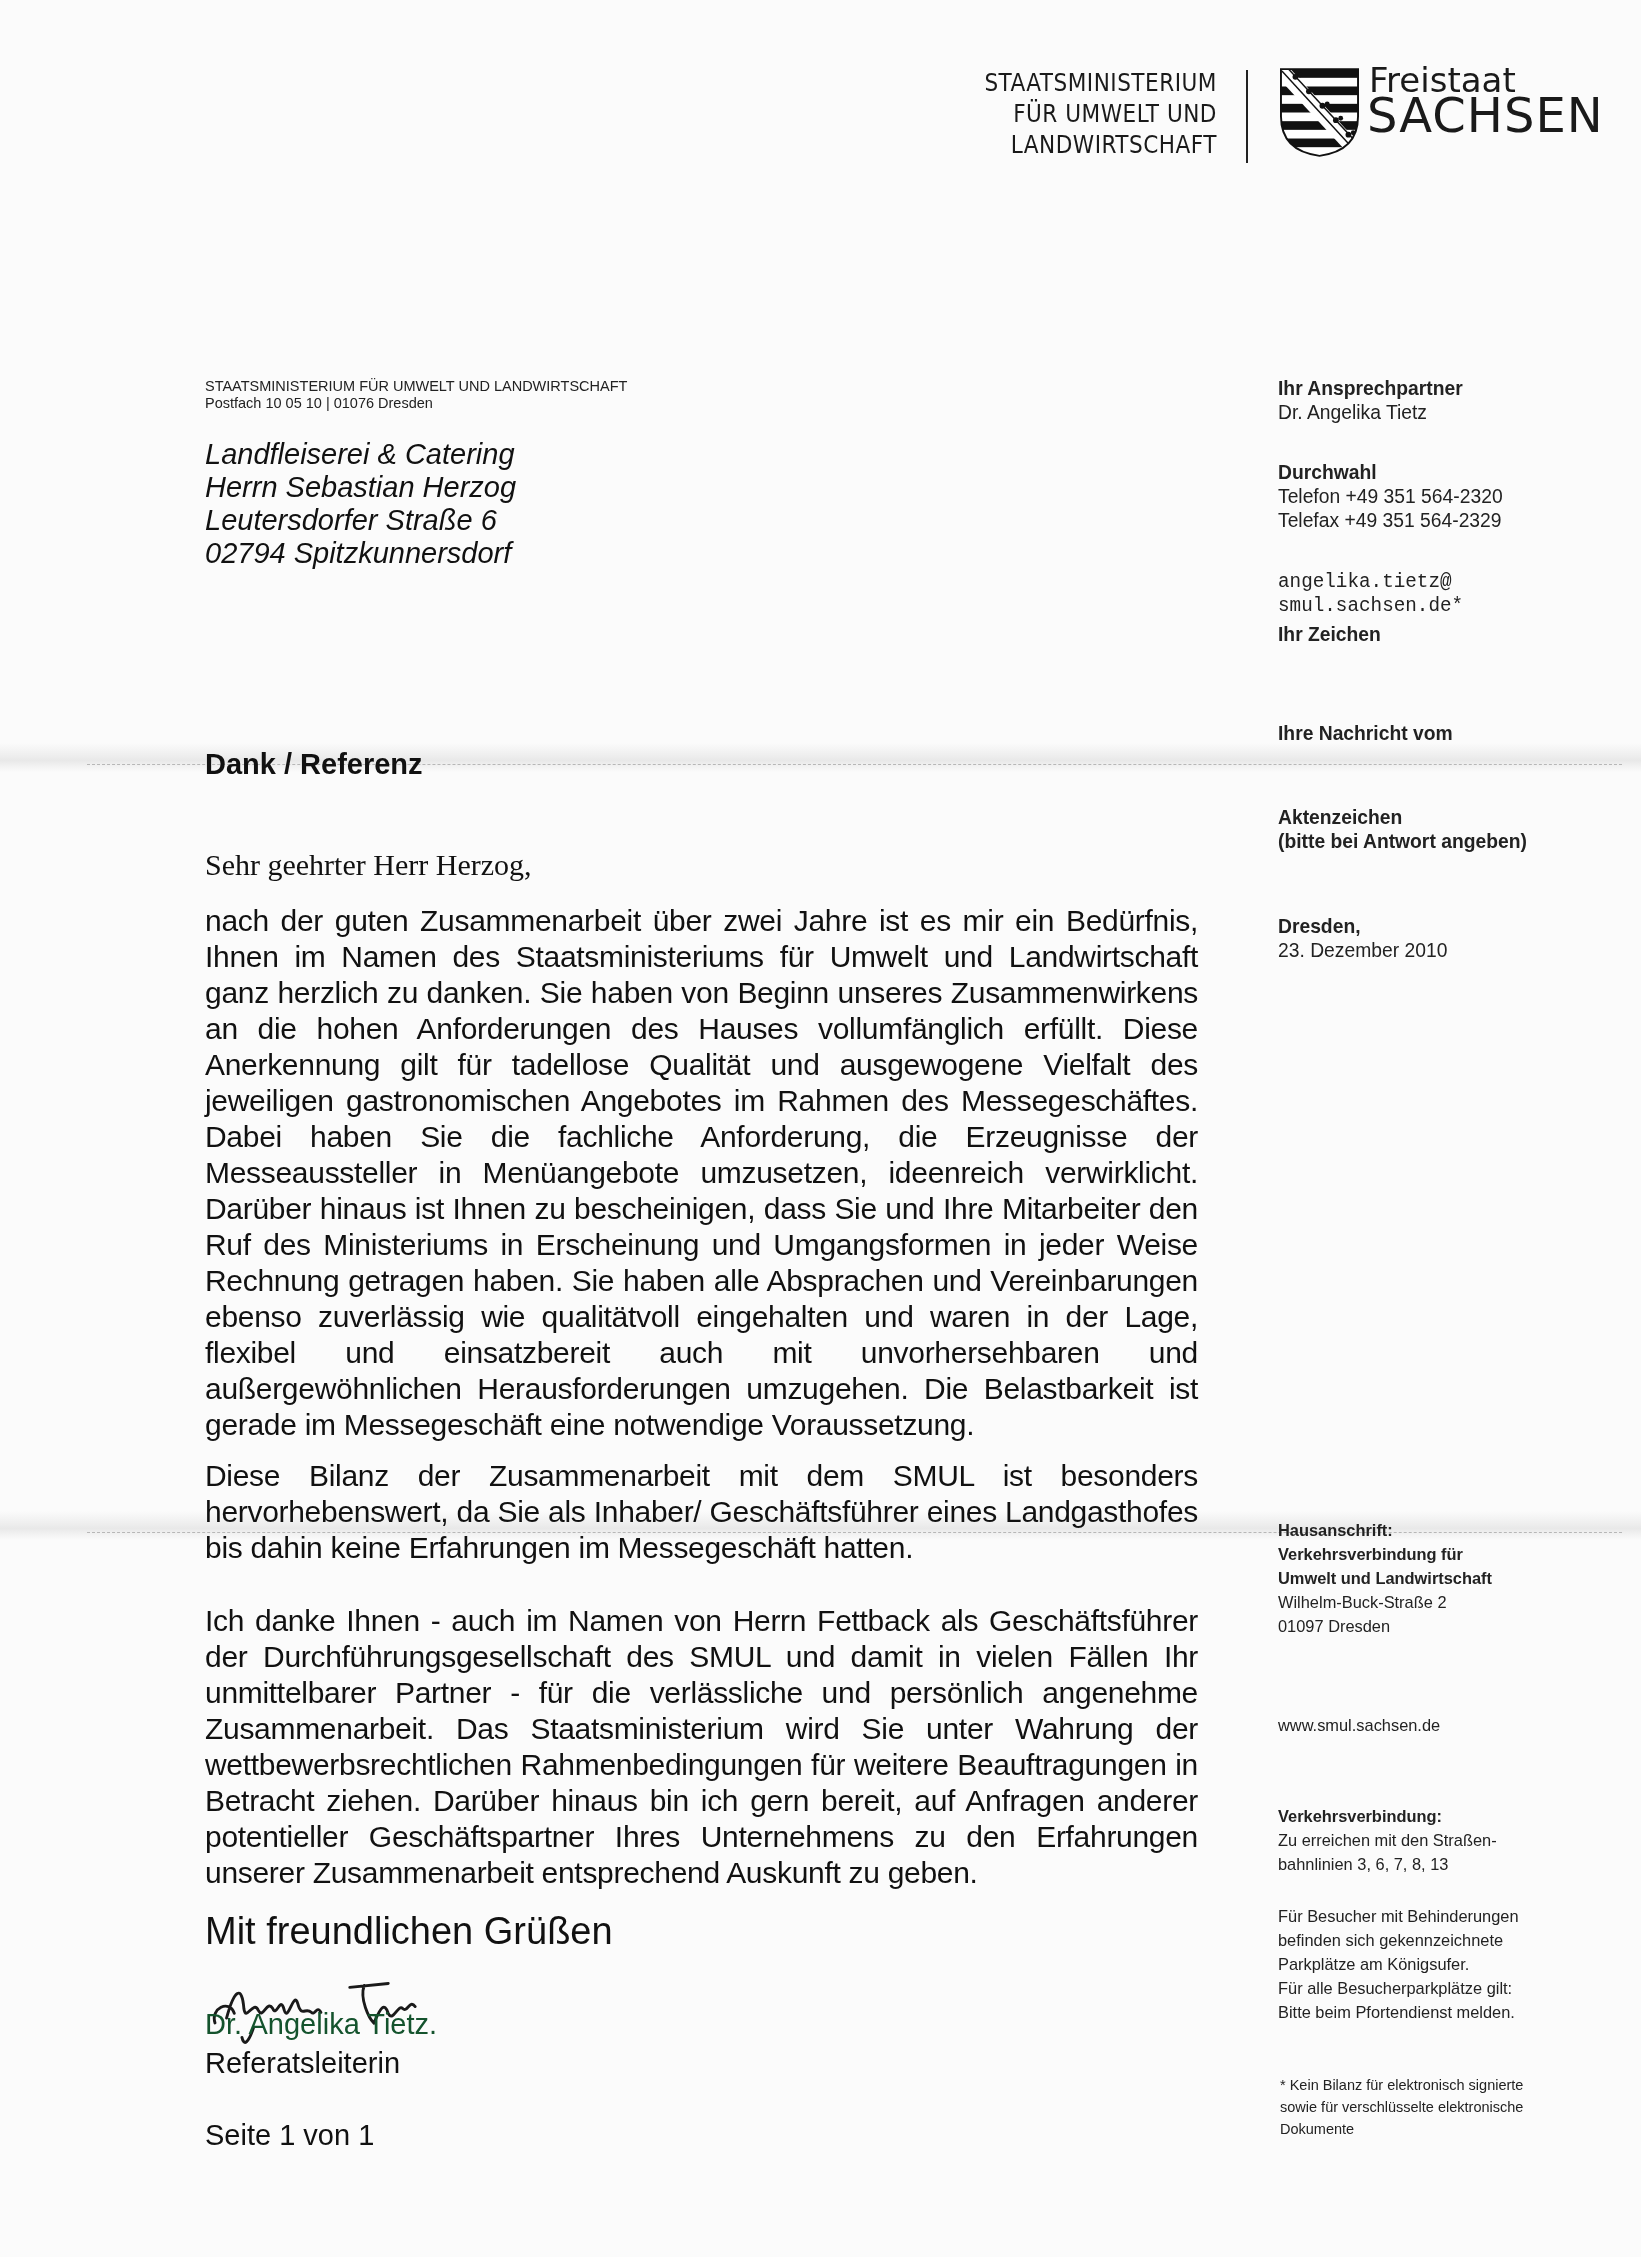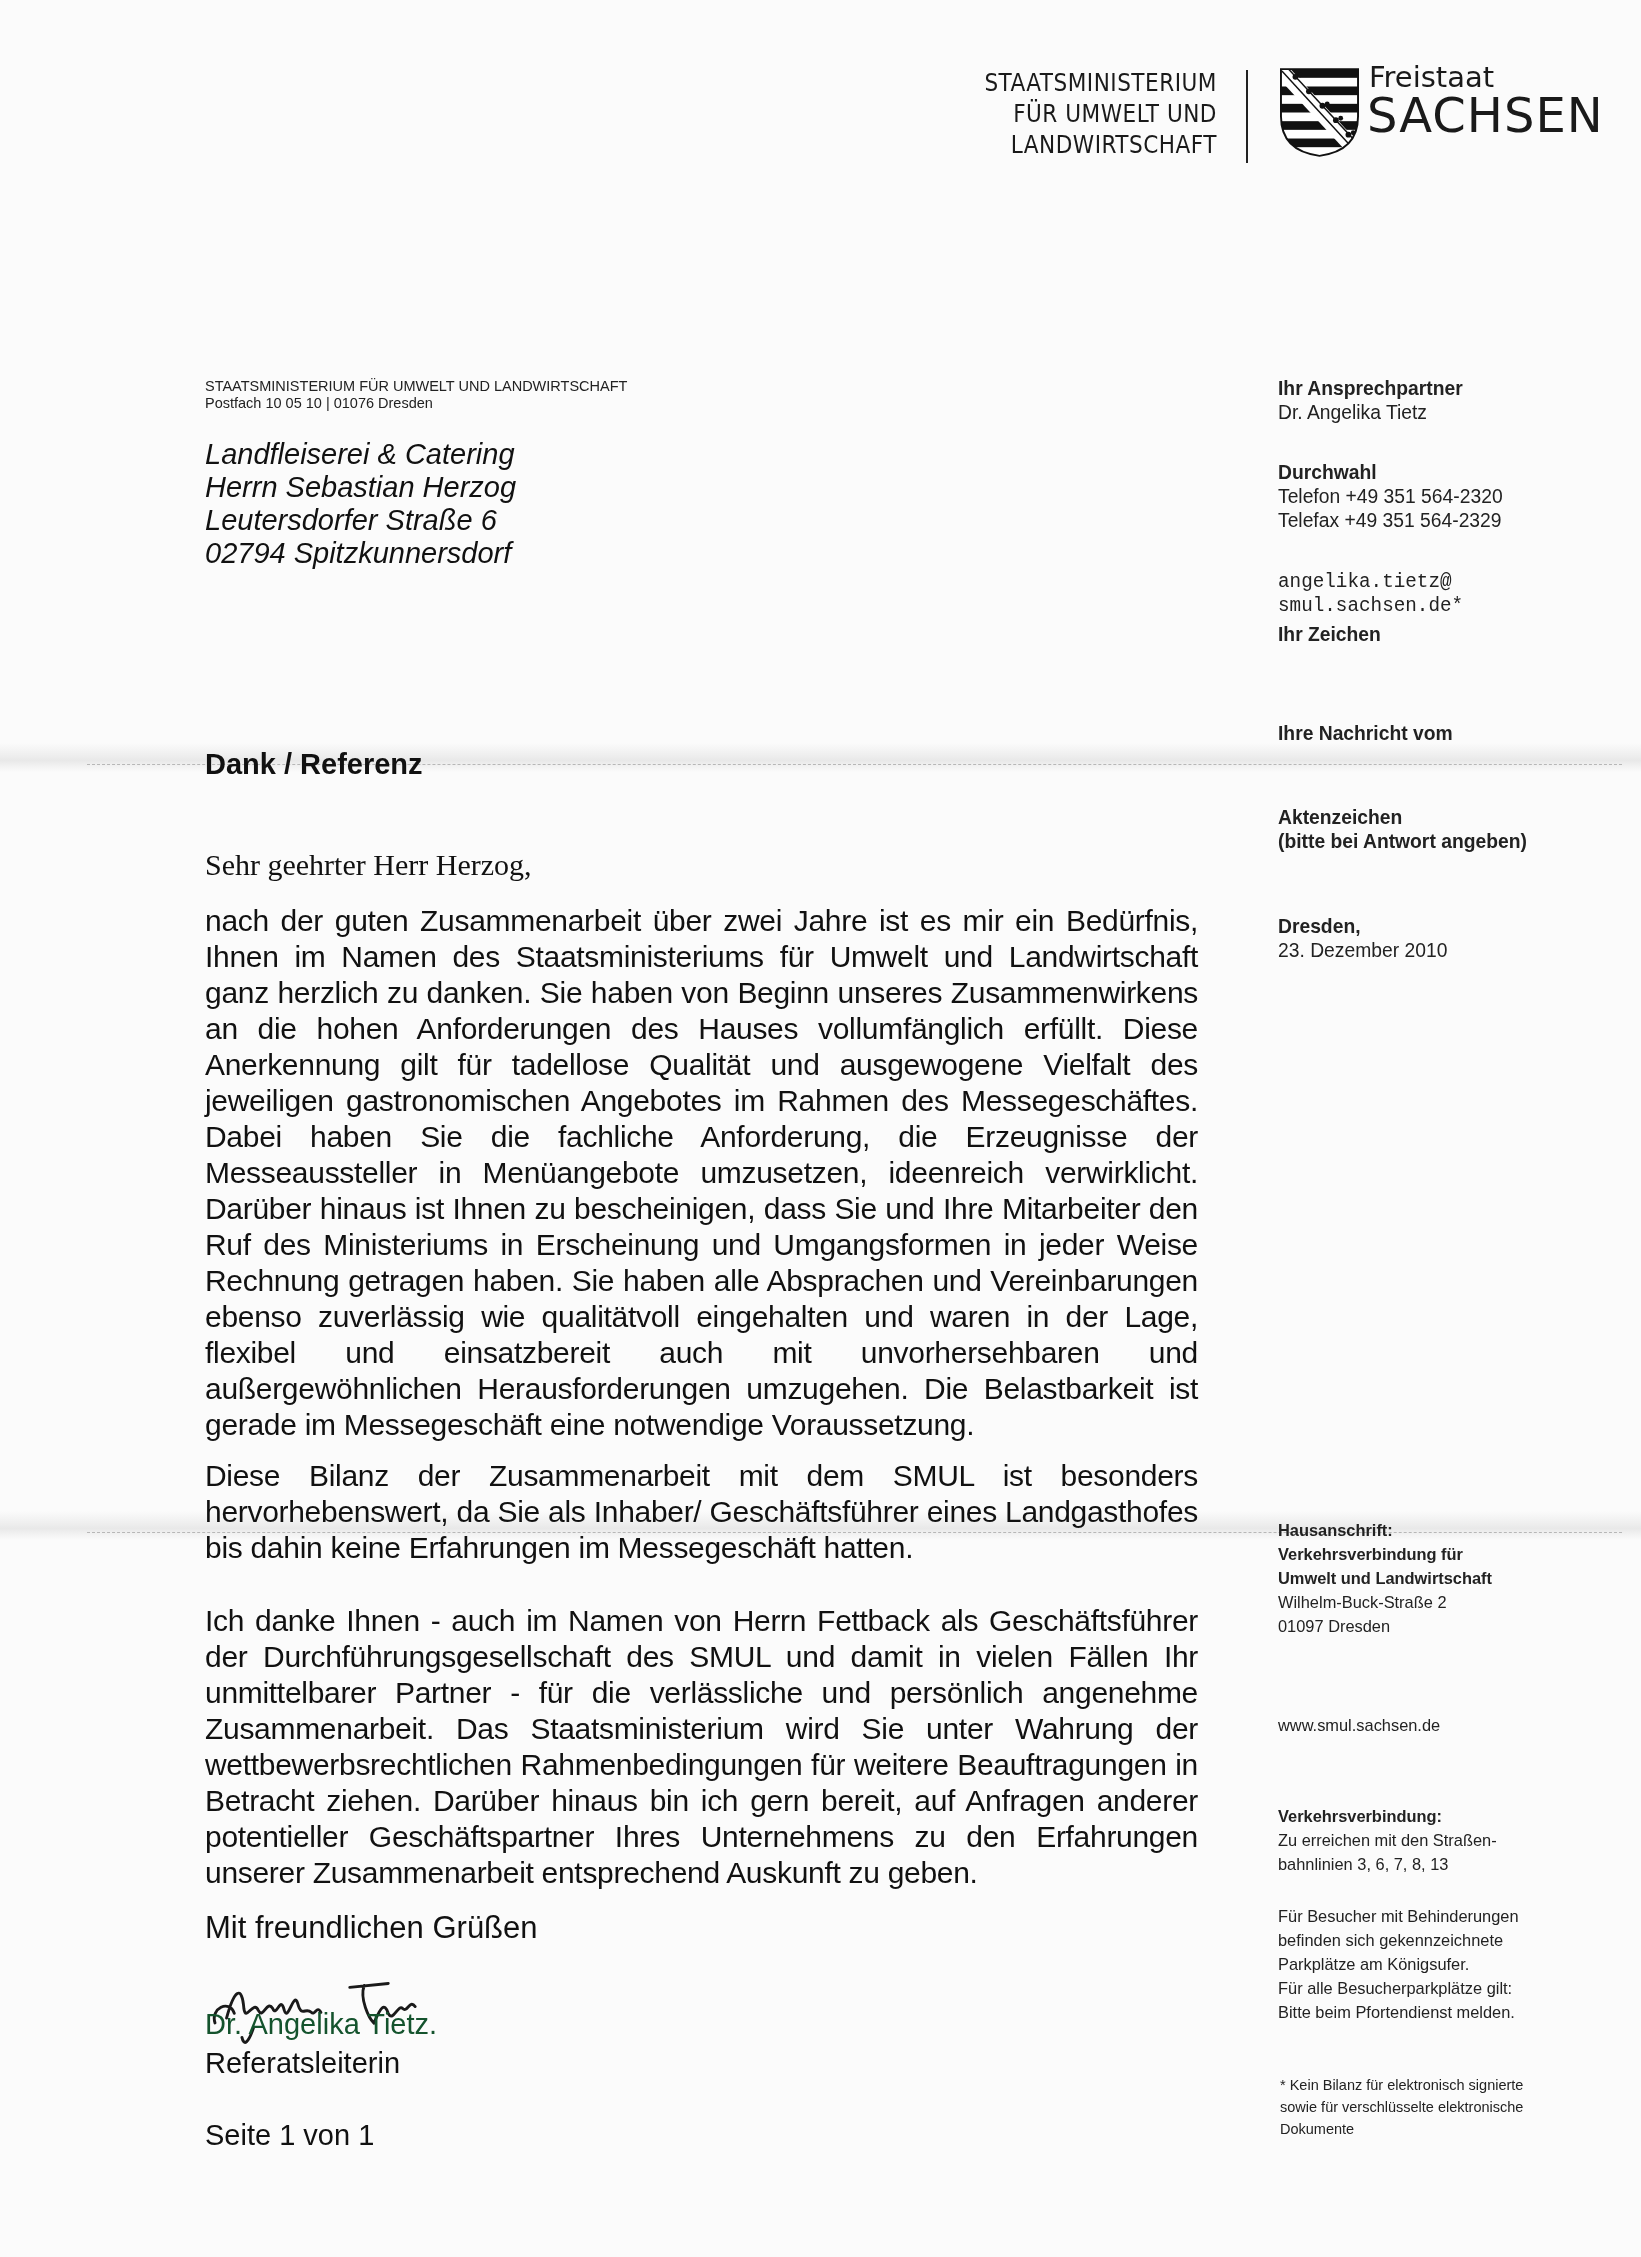--- a/index.html
+++ b/index.html
@@ -19,41 +19,41 @@
   }
   
   .ministry-name {
     left: 908px; top: 68px; width: 309px; text-align: right;
     font-family: "DejaVu Sans", sans-serif; font-size: 24px; line-height: 31px;
     letter-spacing: 0.5px; color: #1a1a1a; font-stretch: condensed;
   }
   .ministry-name div { white-space: nowrap; }
   .logo-divider { left: 1246px; top: 70px; width: 1.9px; height: 93px; background: #222; }
   .coat { left: 1280px; top: 68px; width: 79px; height: 89px; }
-  .freistaat { left: 1369px; top: 60px; font-family: "DejaVu Sans", sans-serif; font-size: 29px; color: #1a1a1a; }
+  .freistaat { left: 1369px; top: 60px; font-family: "DejaVu Sans", sans-serif; font-size: 34px; color: #1a1a1a; }
   .sachsen { left: 1367px; top: 87px; font-family: "DejaVu Sans", sans-serif; font-size: 48px; letter-spacing: 1px; color: #1a1a1a; }
 
   
   .sender { left: 205px; top: 378px; font-size: 14.5px; line-height: 17.4px; color: #222; }
   .recipient { left: 205px; top: 438px; font-size: 29px; line-height: 33px; color: #111; font-style: italic; }
 
   
   .info { left: 1278px; font-size: 19.3px; line-height: 24px; color: #222; }
   .info .label { font-weight: bold; }
   .side { left: 1278px; font-size: 16.4px; line-height: 24px; color: #222; }
   .side .label { font-weight: bold; }
 
   .subject { left: 205px; top: 748px; font-size: 29px; font-weight: bold; color: #111; }
   .salutation { left: 205px; top: 848px; font-size: 30px; color: #111; font-family: Liberation Serif, serif; }
 
   .body-text {
     left: 205px; width: 993px; font-size: 30px; line-height: 36px;
     text-align: justify; color: #111; letter-spacing: -0.3px;
   }
-  .closing { left: 205px; top: 1910px; font-size: 31px; color: #111; }
+  .closing { left: 205px; top: 1910px; font-size: 38px; color: #111; }
   .signature { left: 205px; top: 1970px; width: 251px; height: 77px; }
   .signer-name { left: 205px; top: 2008px; font-size: 29px; color: #14532d; }
   .signer-title { left: 205px; top: 2047px; font-size: 29px; color: #111; }
   .page-num { left: 205px; top: 2119px; font-size: 29px; color: #111; }
   .footnote { left: 1280px; top: 2074px; font-size: 14.5px; line-height: 22px; color: #222; }
 </style>
 </head>
 <body>
 
 <div class="scan-band" style="top:743px;">

